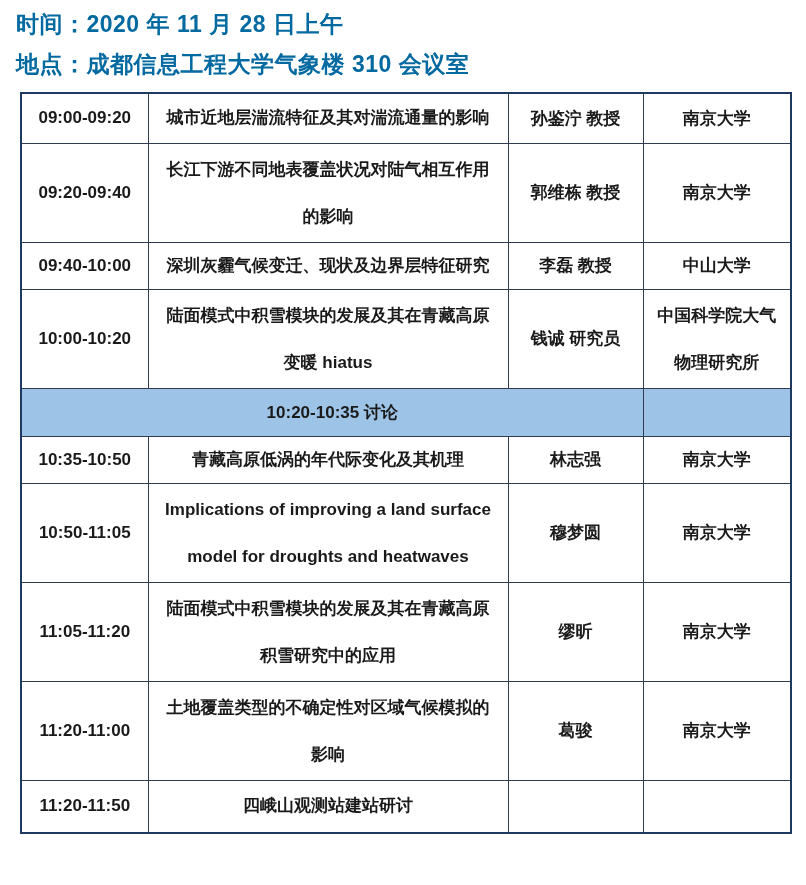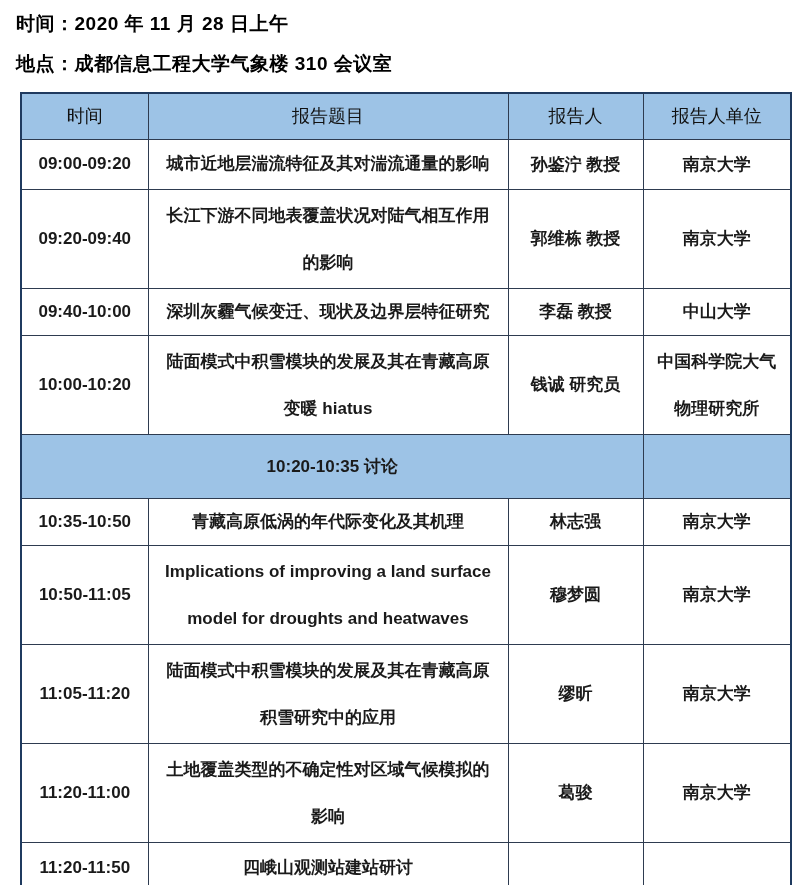--- a/index.html
+++ b/index.html
@@ -12,23 +12,23 @@
     position: relative;
     width: 806px;
     height: 885px;
     background: #ffffff;
     overflow: hidden;
   }
   .top-labels {
     padding: 12px 0 0 16px;
   }
   .top-line {
-    font-size: 19px;
+    font-size: 23px;
     font-weight: 600;
-    color: #000000;
+    color: #0369a1;
     letter-spacing: 0.5px;
     line-height: 24px;
   }
   .top-line + .top-line { margin-top: 16px; }
 
   table.schedule {
     margin: 16px 0 0 20px;
     border-collapse: collapse;
     table-layout: fixed;
     width: 770px;
@@ -63,21 +63,21 @@
   }
 
   .line2 div { line-height: 47px; }
   .line1 div { line-height: 24px; }
 
   
   .rh50 { height: 50px; }
   .rh94 { height: 94px; }
   .rh47 { height: 47px; padding-left: 24px; }
   .rh95 { height: 95px; }
-  .rh48 { height: 64px; }
+  .rh48 { height: 48px; }
   .rh93 { height: 93px; }
   .rh53 { height: 53px; }
 </style>
 </head>
 <body>
 
 <div class="page">
 
   <div class="top-labels">
     <div class="top-line">时间：2020 年 11 月 28 日上午</div>
@@ -86,26 +86,20 @@
 
   <table class="schedule">
     <colgroup>
       <col class="c-time">
         <col class="c-title">
         <col class="c-presenter">
         <col class="c-affil">
     </colgroup>
 
     <tbody>
-        <tr class="hdr">
-      <th>时间</th>
-      <th>报告题目</th>
-      <th>报告人</th>
-      <th>报告人单位</th>
-    </tr>
 
     <tr class="rh50">
       <td>09:00-09:20</td>
       <td class="line1">
             <div>城市近地层湍流特征及其对湍流通量的影响</div>
           </td>
       <td>孙鉴泞  教授</td>
       <td>南京大学</td>
     </tr>
 

